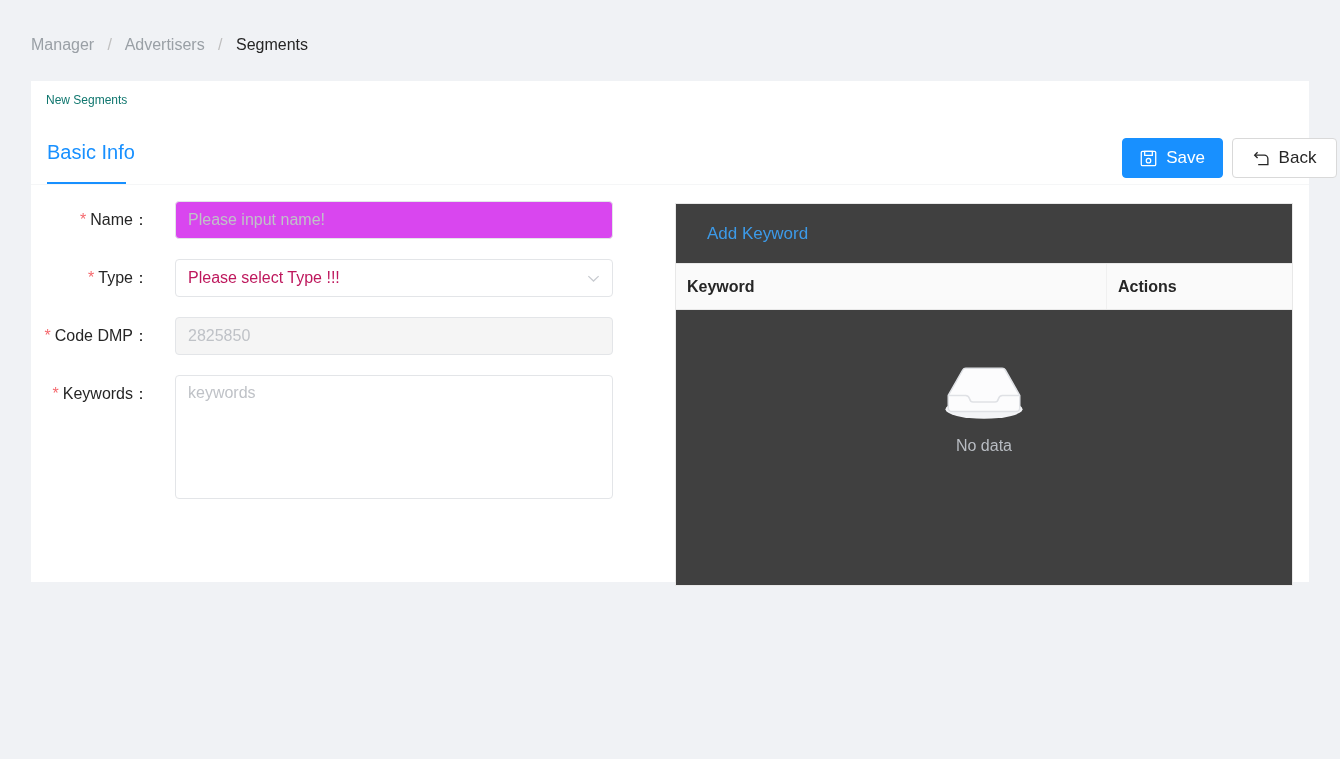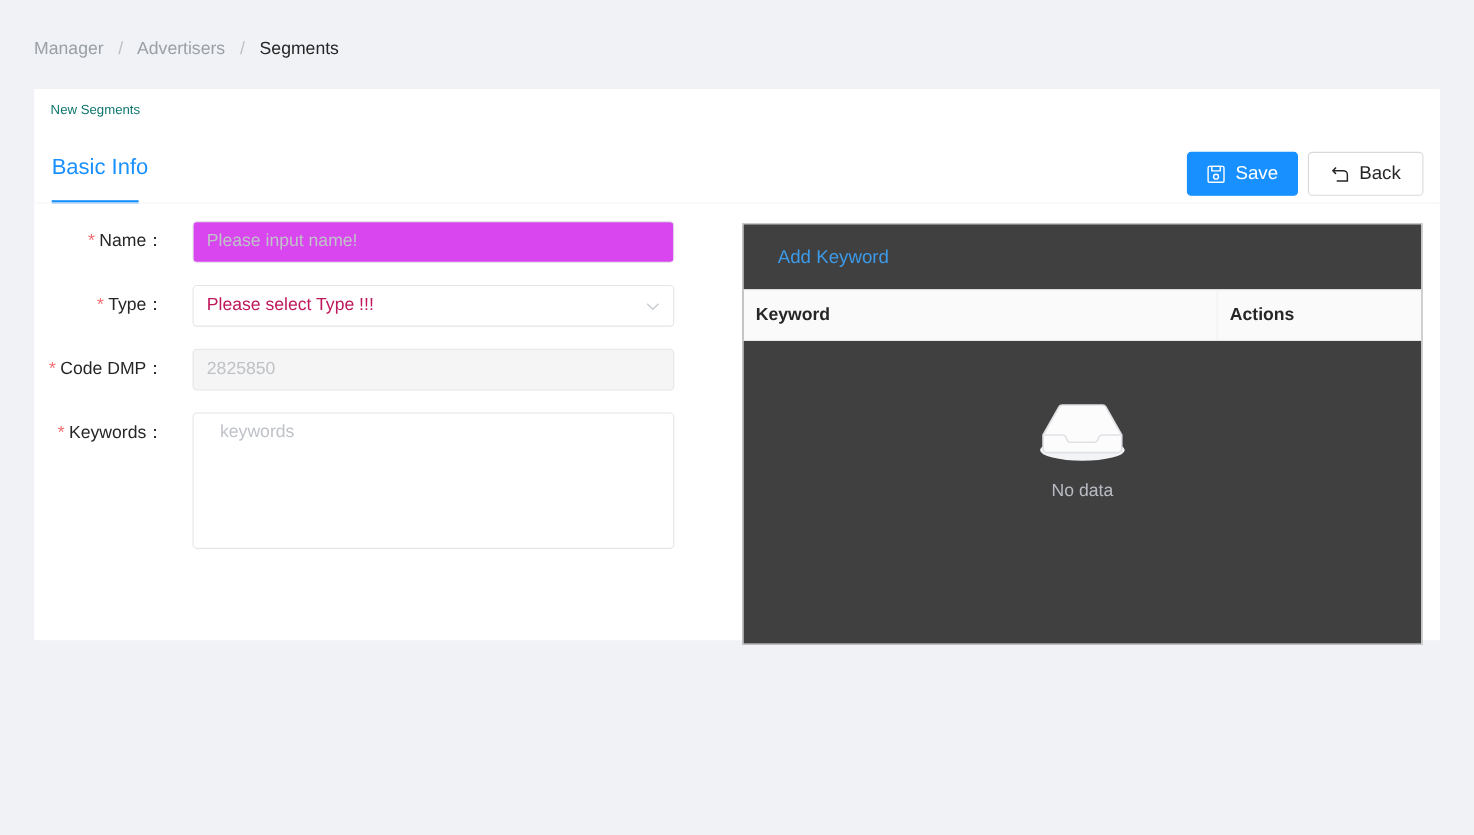--- a/index.html
+++ b/index.html
@@ -91,20 +91,21 @@
     display: inline-flex;
     align-items: center;
     justify-content: center;
     gap: 9px;
     height: 40px;
     border-radius: 4px;
     font-size: 17px;
     cursor: pointer;
     user-select: none;
     white-space: nowrap;
+    margin-left: 43px;
   }
   .btn-save {
     left: 1048px;
     top: 57px;
     width: 101px;
     background: #1890ff;
     border: 1px solid #1890ff;
     color: #ffffff;
   }
   .btn-back {
@@ -197,21 +198,21 @@
   }
 
   .ta {
     width: 438px;
     height: 124px;
     border: 1px solid #e3e5e8;
     border-radius: 4px;
     background: #ffffff;
     font-size: 16px;
     color: #262626;
-    padding: 8px 24px;
+    padding: 8px 12px;
     resize: none;
     font-family: "Liberation Sans", sans-serif;
     outline: none;
   }
   .ta::placeholder { color: #bfc2c7; }
 
   
   .switch {
     position: relative;
     width: 54px;

